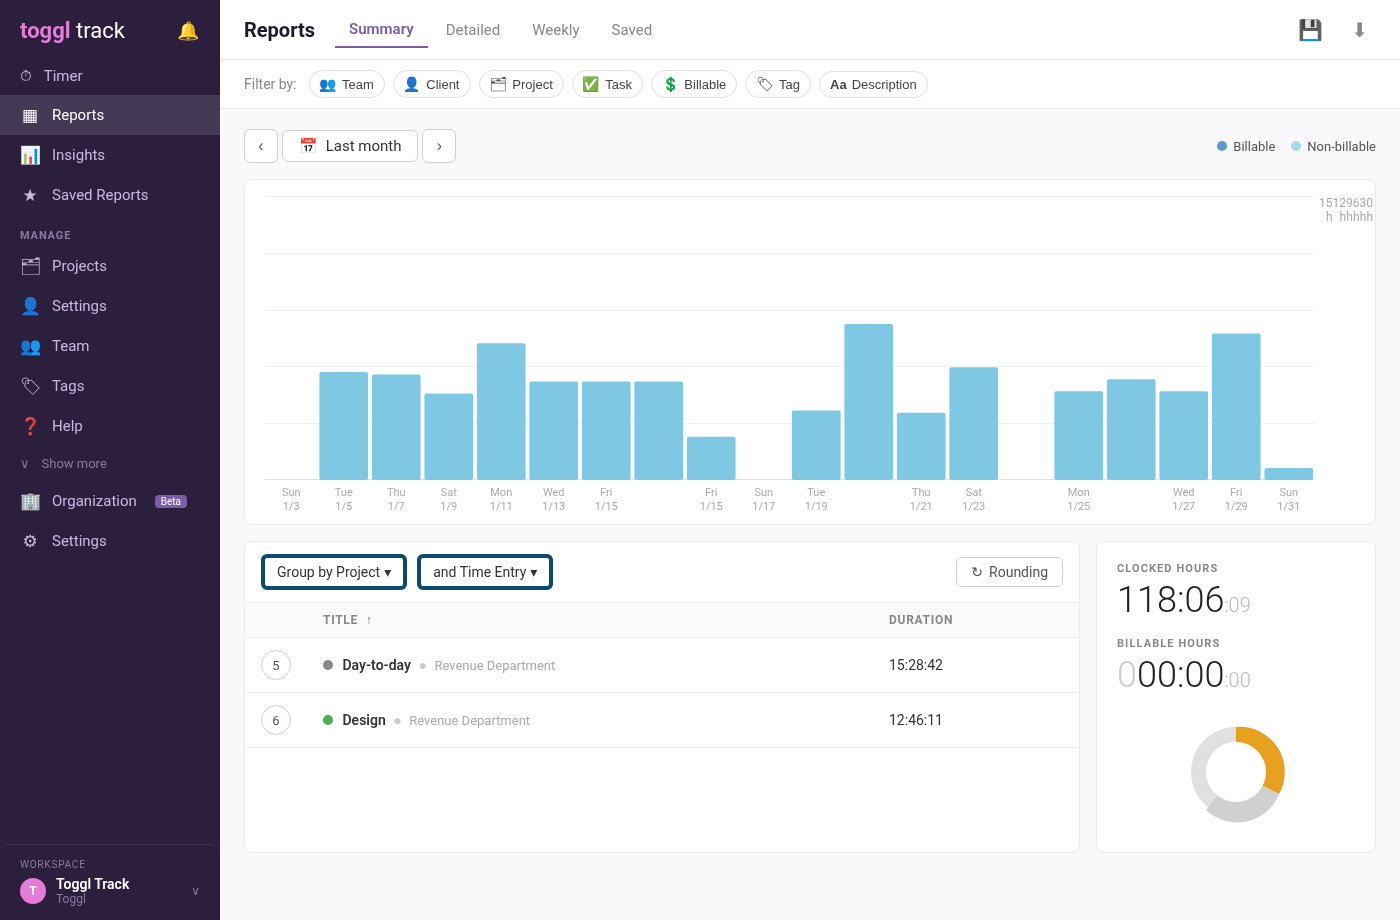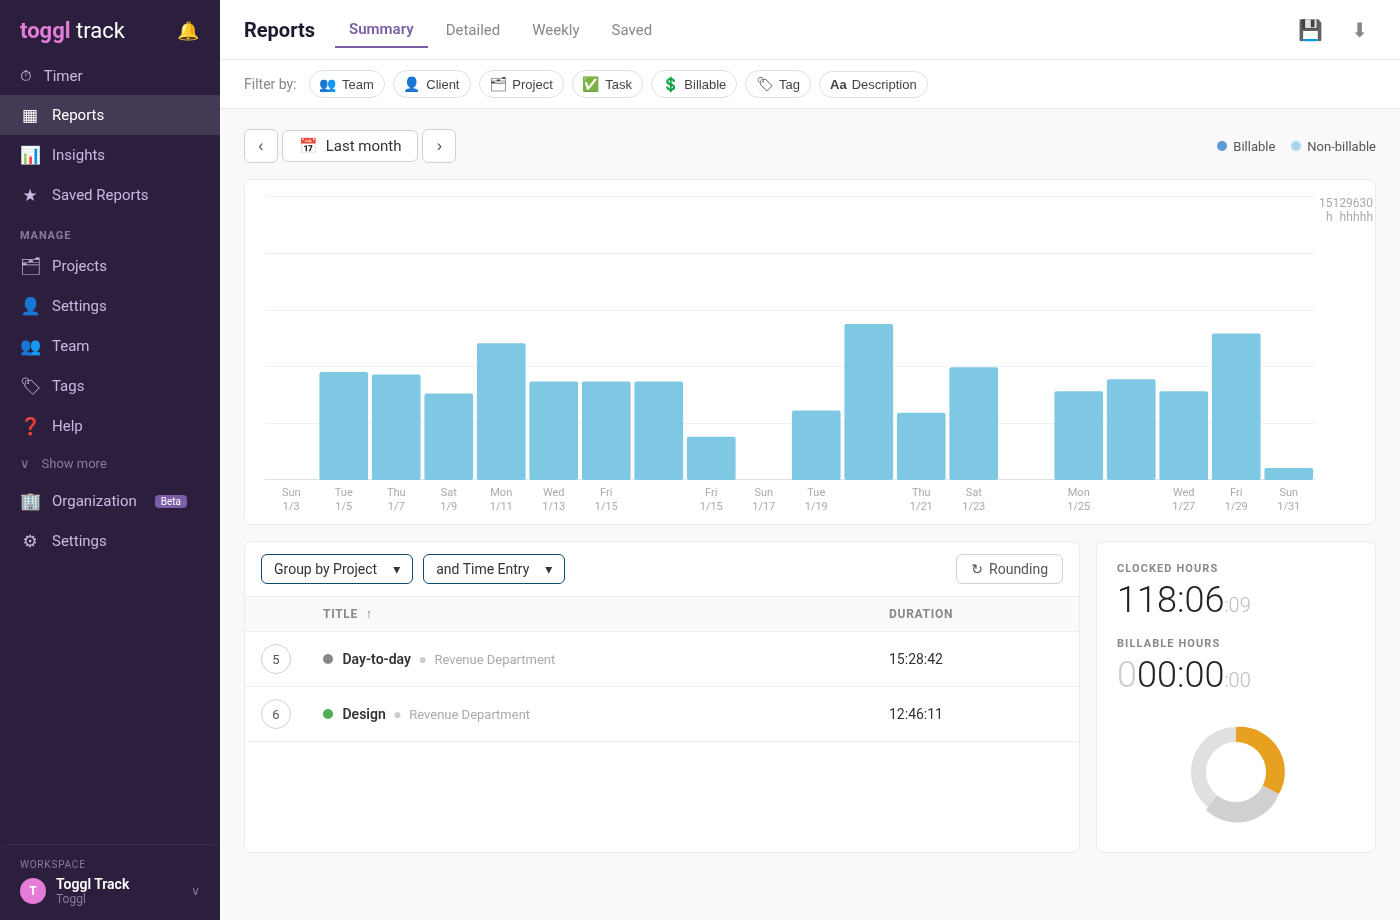--- a/index.html
+++ b/index.html
@@ -132,22 +132,22 @@
       display: flex; gap: 16px;
     }
     .table-section {
       flex: 1; background: #fff; border-radius: 8px; border: 1px solid #ebebeb; overflow: hidden;
     }
     .table-header {
       display: flex; align-items: center; padding: 12px 16px; gap: 10px;
       border-bottom: 1px solid #ebebeb;
     }
     .group-select {
-      display: flex; align-items: center; gap: 16px;
-      border: 1px solid #0c4a6e; border-radius: 6px; padding: 6px 12px;
+      display: flex; align-items: center; gap: 4px;
+      border: 4px solid #0c4a6e; border-radius: 6px; padding: 6px 12px;
       background: #fff; font-size: 14px; color: #333; cursor: pointer;
     }
     .rounding-btn {
       margin-left: auto; display: flex; align-items: center; gap: 6px;
       border: 1px solid #d0d0d0; border-radius: 6px; padding: 6px 14px;
       background: #fff; font-size: 14px; color: #555; cursor: pointer;
     }
     table { width: 100%; border-collapse: collapse; }
     thead th {
       text-align: left; padding: 10px 16px; font-size: 12px; font-weight: 700;

